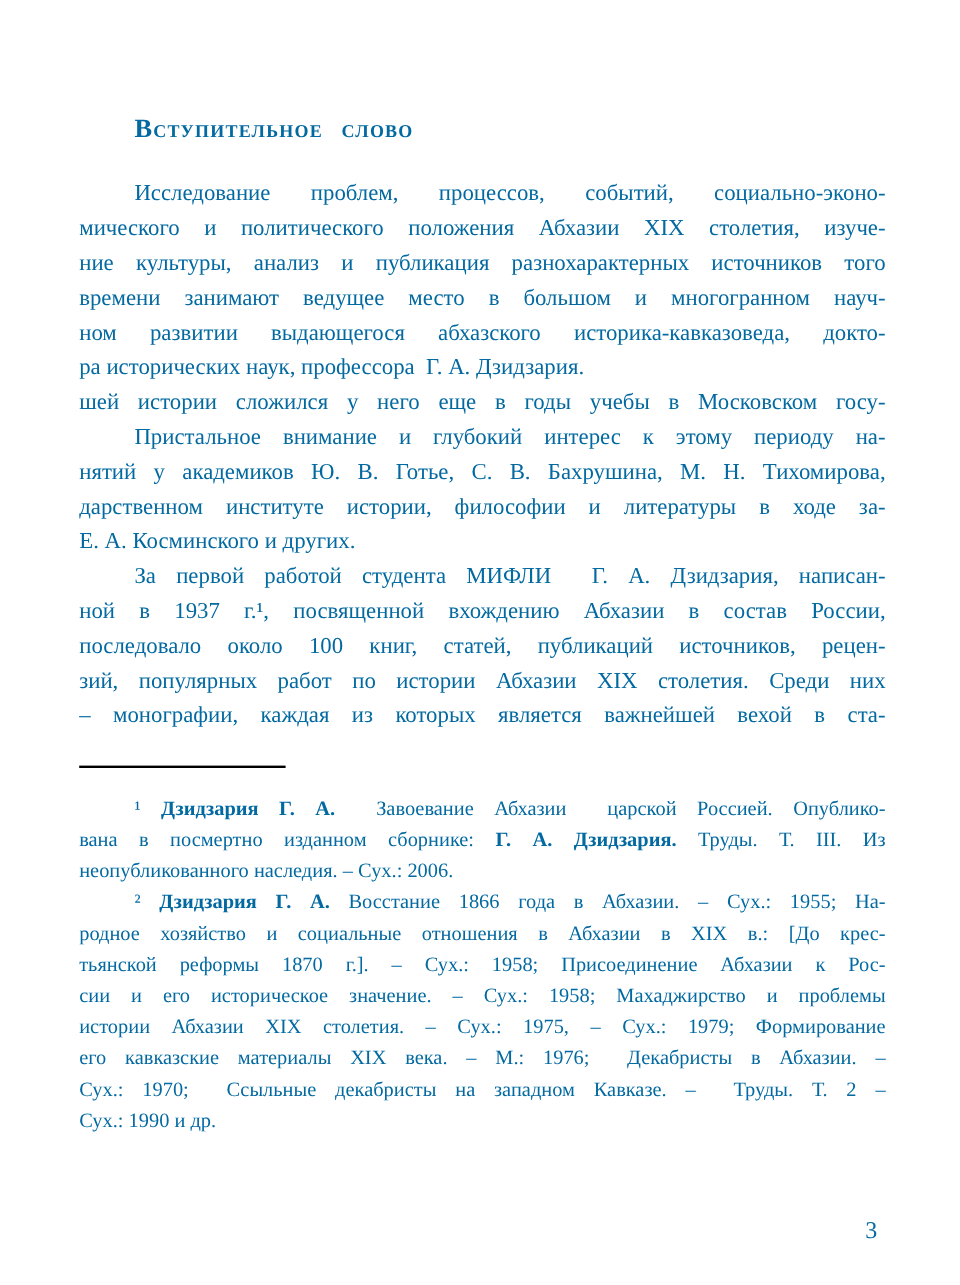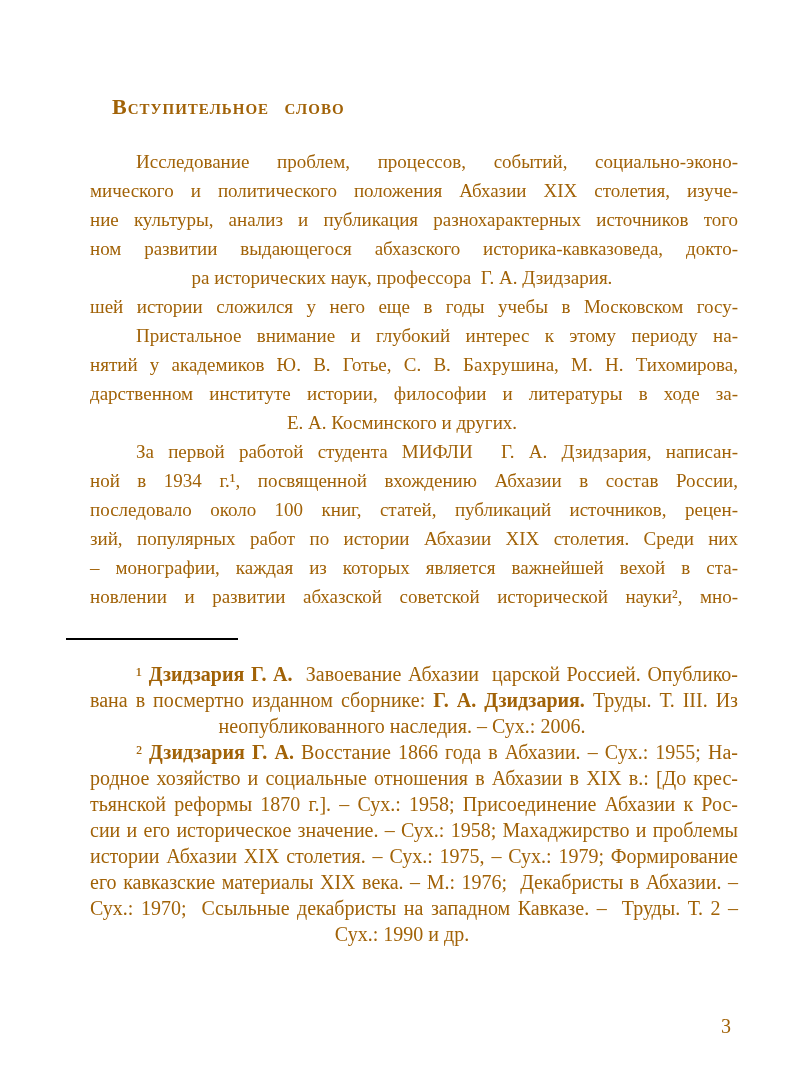--- a/index.html
+++ b/index.html
@@ -1,21 +1,21 @@
 <!DOCTYPE html>
 <html><head>
 <meta charset="utf-8">
 <style>
   html, body { margin: 0; padding: 0; background: #ffffff; }
   .page {
     position: relative;
     width: 800px;
     height: 1071px;
     background: #ffffff;
-    color: #a16207;
+    color: #0369a1;
     font-family: "Liberation Serif", "DejaVu Serif", serif;
     overflow: hidden;
   }
   .content {
     position: absolute;
     left: 66px;
     top: 92px;
     width: 672px;
   }
   .title {
@@ -28,32 +28,32 @@
     letter-spacing: 1px;
     word-spacing: 9px;
   }
   .bodytext {
     margin-top: 25px;
     font-size: 19px;
     line-height: 29px;
   }
   .line { min-height: 29px; }
   .fline { min-height: 26px; }
-  .j { text-align: justify; text-align-last: justify; margin-left: 24px; }
-  .last { text-align: center; }
+  .j { text-align: justify; text-align-last: justify; }
+  .last { text-align: left; }
   .ind { text-indent: 46px; }
   .separator {
     margin-top: 27px;
     width: 172px;
     height: 2px;
     background: #000000;
   }
   .footnotes {
     margin-top: 21px;
-    font-size: 20px;
+    font-size: 17px;
     line-height: 26px;
   }
   .b { font-weight: bold; }
   .pagenum {
     position: absolute;
     left: 721px;
     top: 1012px;
     font-size: 20px;
     line-height: 28px;
   }
@@ -65,39 +65,39 @@
   <div class="content">
 
     <h1 class="title">Вступительное слово</h1>
 
     <div class="bodytext">
 
       <div>
         <div class="line j ind">Исследование проблем, процессов, событий, социально-эконо-</div>
         <div class="line j">мического и политического положения Абхазии XIX столетия, изуче-</div>
         <div class="line j">ние культуры, анализ и публикация разнохарактерных источников того</div>
+        <div class="line j">времени занимают ведущее место в большом и многогранном науч-</div>
         <div class="line j">ном развитии выдающегося абхазского историка-кавказоведа, докто-</div>
         <div class="line last">ра исторических наук, профессора &nbsp;Г. А. Дзидзария.</div>
       </div>
 
       <div>
         <div class="line j">шей истории сложился у него еще в годы учебы в Московском госу-</div>
         <div class="line j ind">Пристальное внимание и глубокий интерес к этому периоду на-</div>
         <div class="line j">нятий у академиков Ю. В. Готье, С. В. Бахрушина, М. Н. Тихомирова,</div>
         <div class="line j">дарственном институте истории, философии и литературы в ходе за-</div>
         <div class="line last">Е. А. Косминского и других.</div>
       </div>
 
       <div>
         <div class="line j ind">За первой работой студента МИФЛИ &nbsp;Г. А. Дзидзария, написан-</div>
-        <div class="line j">ной в 1934 г.¹, посвященной вхождению Абхазии в состав России,</div>
+        <div class="line j">ной в 1937 г.¹, посвященной вхождению Абхазии в состав России,</div>
         <div class="line j">последовало около 100 книг, статей, публикаций источников, рецен-</div>
         <div class="line j">зий, популярных работ по истории Абхазии XIX столетия. Среди них</div>
         <div class="line j">– монографии, каждая из которых является важнейшей вехой в ста-</div>
-        <div class="line j">новлении и развитии абхазской советской исторической науки², мно-</div>
       </div>
 
     </div>
 
     <div class="separator"></div>
 
     <div class="footnotes">
 
       <div>
         <div class="fline j ind"><span>¹ </span><span class="b">Дзидзария Г. А.</span><span>&nbsp; Завоевание Абхазии &nbsp;царской Россией. Опублико-</span></div>

